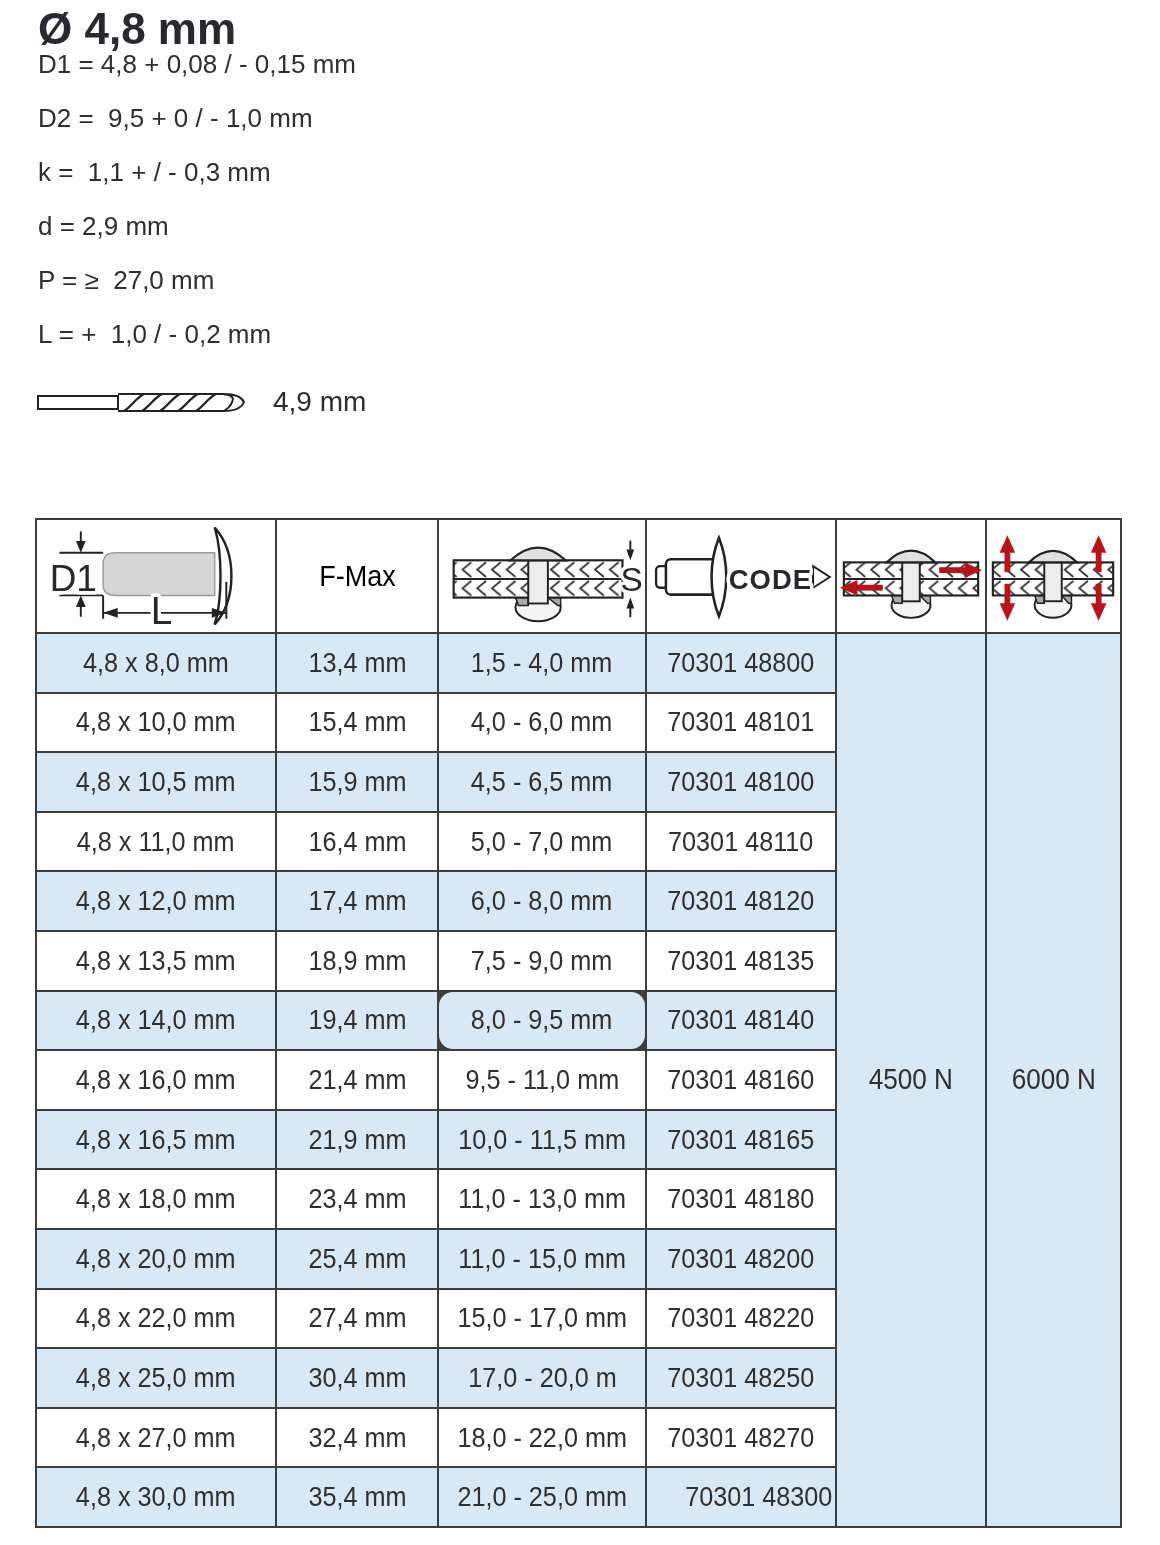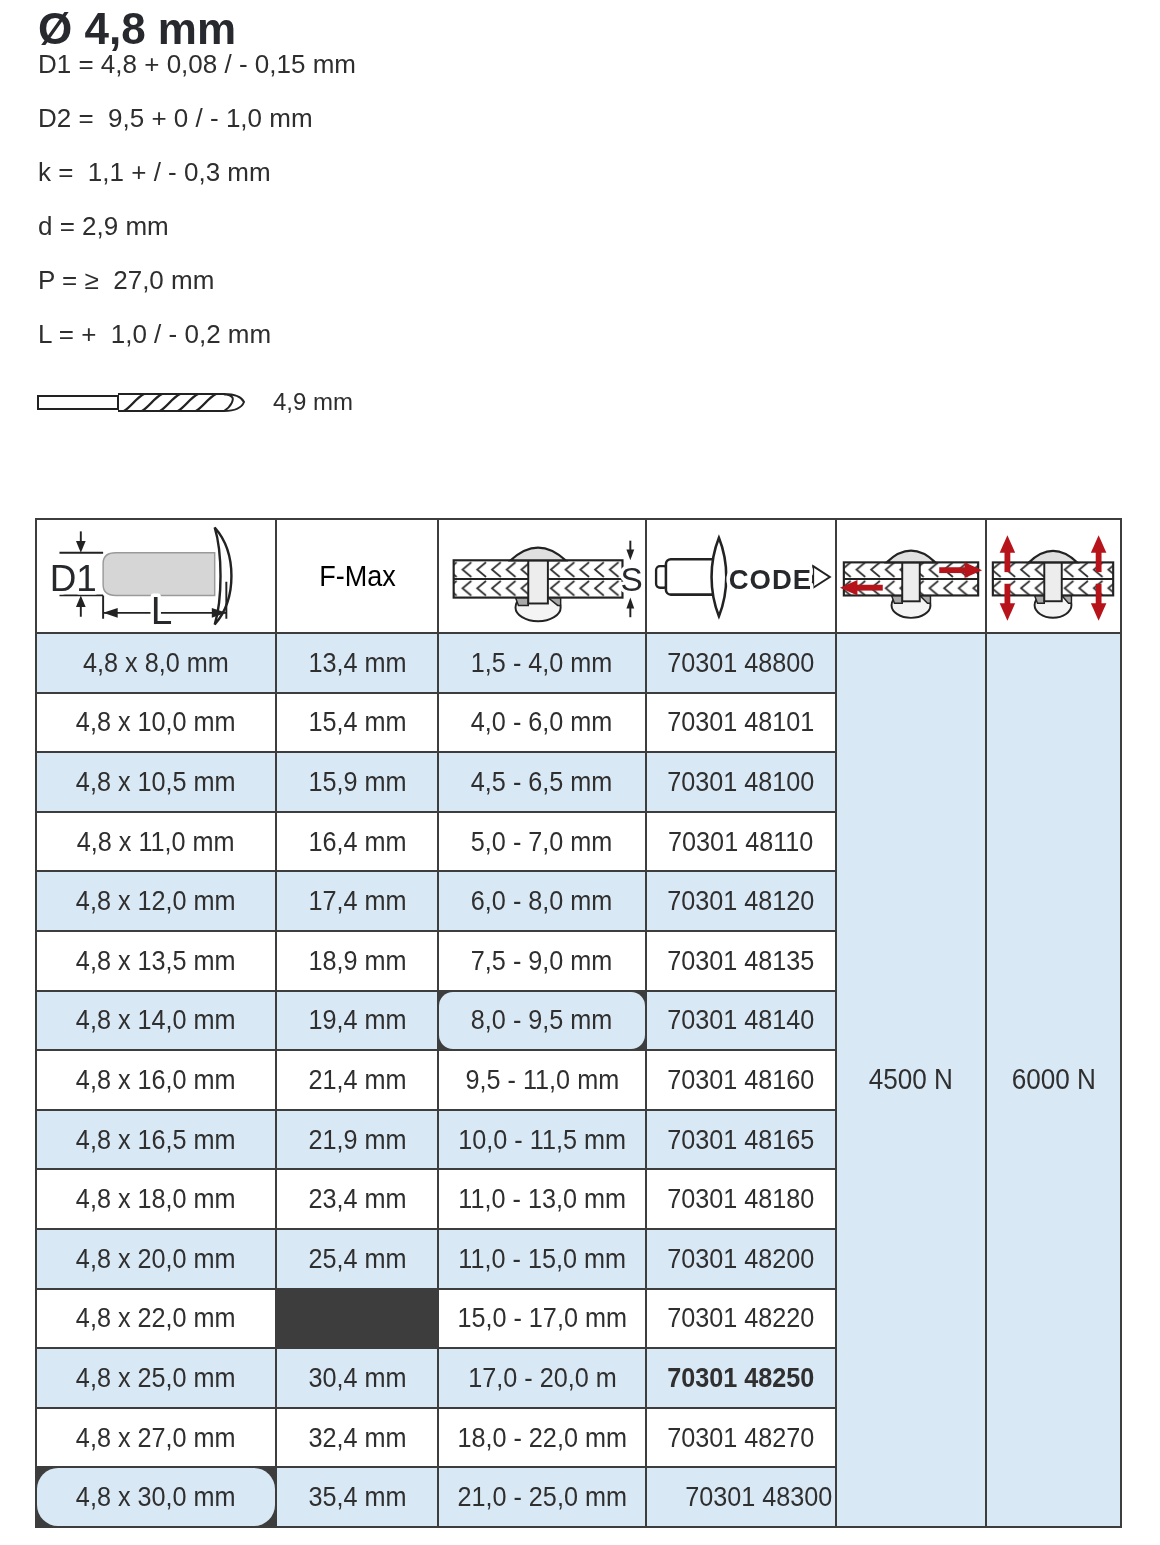--- a/index.html
+++ b/index.html
@@ -21,21 +21,21 @@
   .specs { position: absolute; left: 38px; top: 37px; }
   .spec-line {
     height: 54px; line-height: 54px;
     font-size: 26px; color: #2e2e2e;
     white-space: pre;
   }
   .drill-row {
     position: absolute; left: 36px; top: 386px;
     display: flex; align-items: center; gap: 22px;
   }
-  .drill-row .drill-size { font-size: 24px; color: #2e2e2e; }
+  .drill-row .drill-size { font-size: 28px; color: #2e2e2e; }
 
   
   .spec-table {
     position: absolute; left: 35px; top: 518px;
     width: 1087px; height: 1010px;
     display: grid;
     grid-template-columns: 238px 160px 206px 188px 148px 133px;
     grid-template-rows: 112px repeat(15, 57.6px);
     gap: 2px;
     background: #3d3d3d;          
@@ -352,51 +352,54 @@
     </div>
     <div class="cell body-cell alt" style="grid-area: 12 / 3;">
       <span class="cond">11,0 - 15,0 mm</span>
     </div>
     <div class="cell body-cell alt" style="grid-area: 12 / 4;">
       <span class="cond">70301 48200</span>
     </div>
     <div class="cell body-cell" style="grid-area: 13 / 1;">
       <span class="cond">4,8 x 22,0 mm</span>
     </div>
+    <div class="cell body-cell" style="grid-area: 13 / 2;">
+      <span class="cond">27,4 mm</span>
+    </div>
     <div class="cell body-cell" style="grid-area: 13 / 3;">
       <span class="cond">15,0 - 17,0 mm</span>
     </div>
     <div class="cell body-cell" style="grid-area: 13 / 4;">
       <span class="cond">70301 48220</span>
     </div>
     <div class="cell body-cell alt" style="grid-area: 14 / 1;">
       <span class="cond">4,8 x 25,0 mm</span>
     </div>
     <div class="cell body-cell alt" style="grid-area: 14 / 2;">
       <span class="cond">30,4 mm</span>
     </div>
     <div class="cell body-cell alt" style="grid-area: 14 / 3;">
       <span class="cond">17,0 - 20,0 m</span>
     </div>
-    <div class="cell body-cell alt" style="grid-area: 14 / 4; font-weight: bold;">
+    <div class="cell body-cell alt" style="grid-area: 14 / 4;">
       <span class="cond">70301 48250</span>
     </div>
     <div class="cell body-cell" style="grid-area: 15 / 1;">
       <span class="cond">4,8 x 27,0 mm</span>
     </div>
     <div class="cell body-cell" style="grid-area: 15 / 2;">
       <span class="cond">32,4 mm</span>
     </div>
     <div class="cell body-cell" style="grid-area: 15 / 3;">
       <span class="cond">18,0 - 22,0 mm</span>
     </div>
     <div class="cell body-cell" style="grid-area: 15 / 4;">
       <span class="cond">70301 48270</span>
     </div>
-    <div class="cell body-cell alt" style="grid-area: 16 / 1; border-radius: 21px;">
+    <div class="cell body-cell alt" style="grid-area: 16 / 1;">
       <span class="cond">4,8 x 30,0 mm</span>
     </div>
     <div class="cell body-cell alt" style="grid-area: 16 / 2;">
       <span class="cond">35,4 mm</span>
     </div>
     <div class="cell body-cell alt" style="grid-area: 16 / 3;">
       <span class="cond">21,0 - 25,0 mm</span>
     </div>
     <div class="cell body-cell alt" style="grid-area: 16 / 4; padding-left: 36px;">
       <span class="cond">70301 48300</span>

